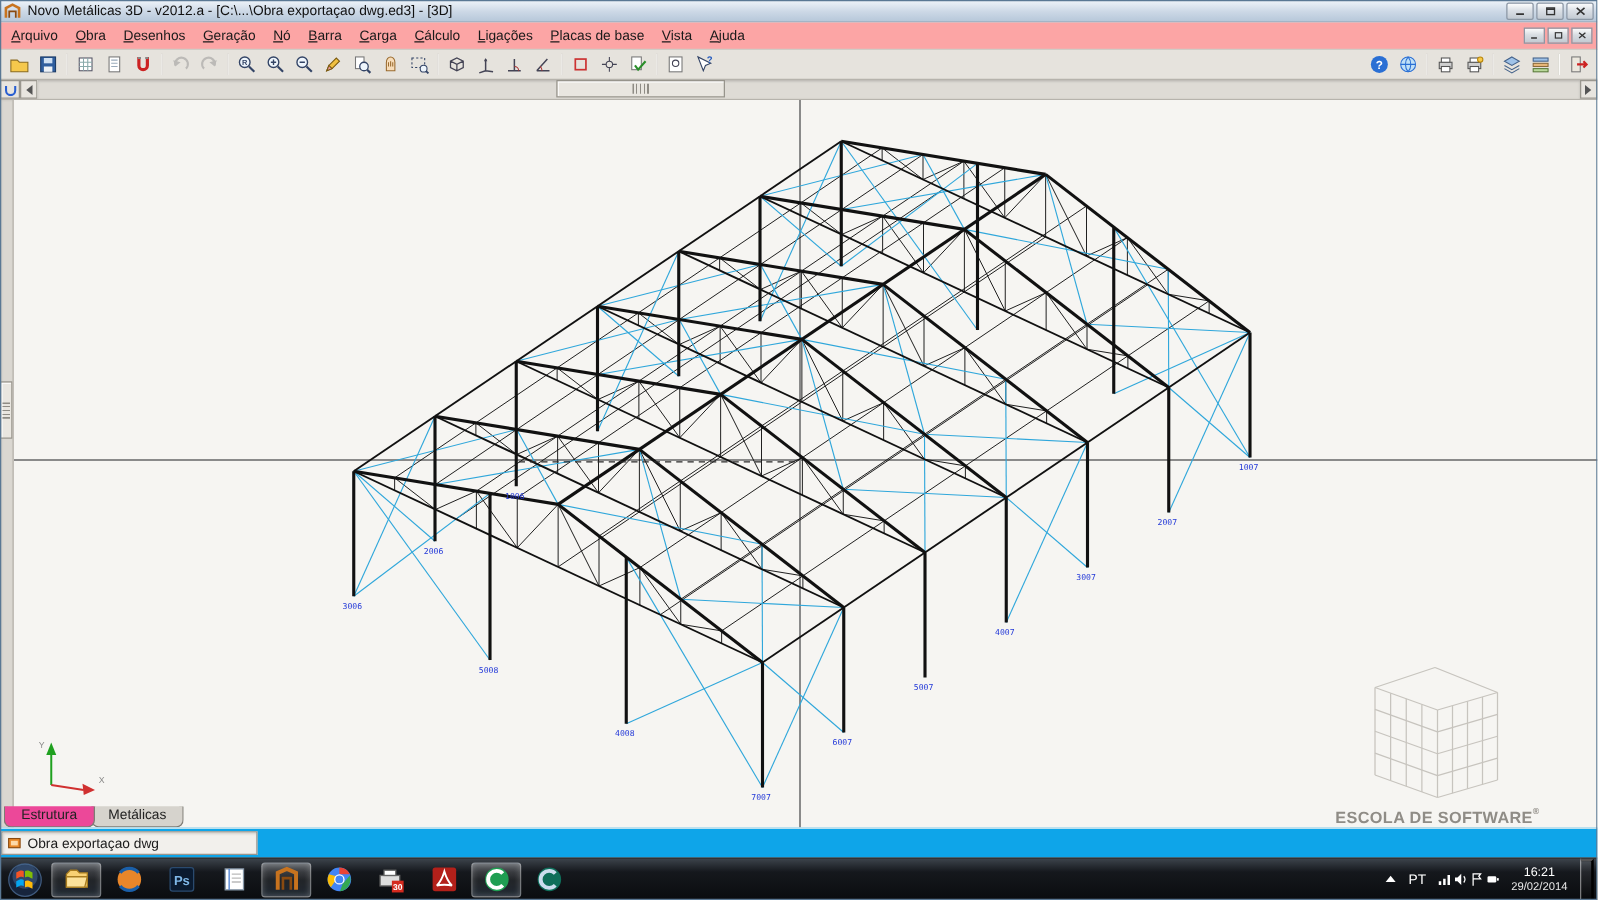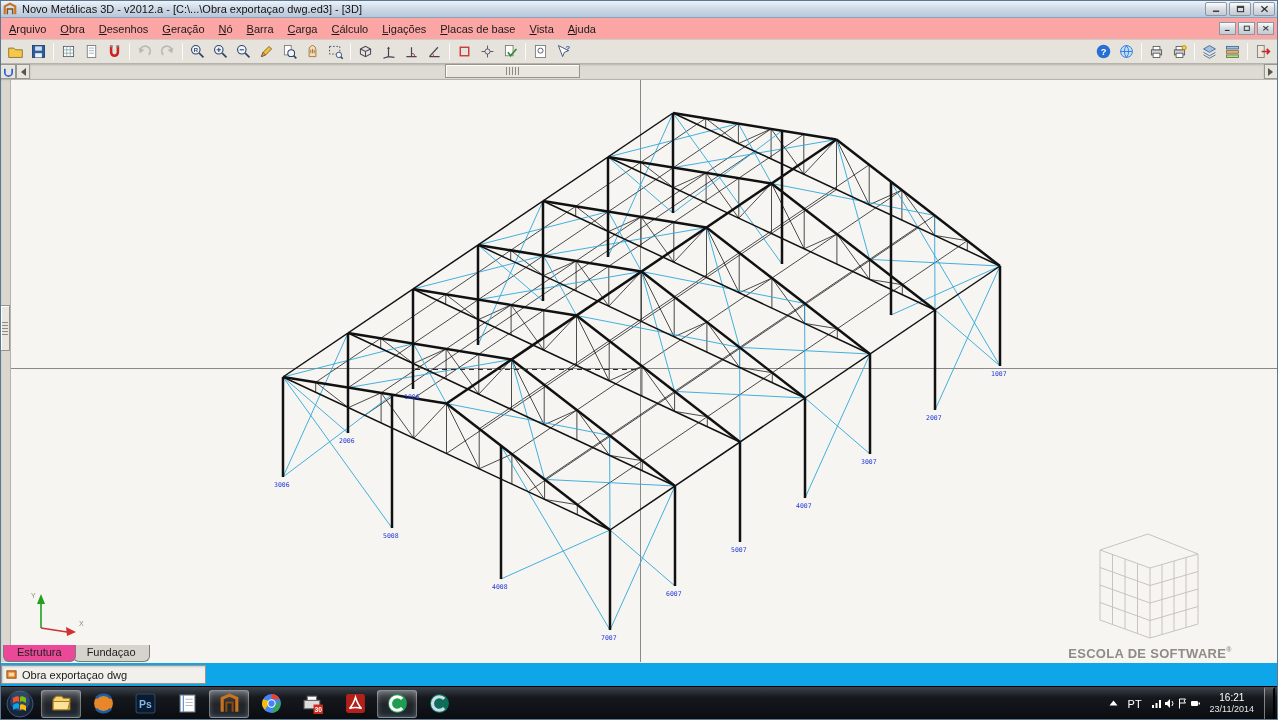--- a/index.html
+++ b/index.html
@@ -680,21 +680,21 @@
       <line x1="16" y1="42" x2="42" y2="46" stroke="#d03030" stroke-width="1.6"></line>
       <path d="M41 41l10 5-9 4z" fill="#d03030"></path>
       <text class="axis-label" x="6" y="12" id="axis-y">Y</text>
       <text class="axis-label" x="54" y="40" id="axis-x">X</text>
     </svg>
   </div>
 </div>
 
 <div class="tabsrow" id="tabs">
     <span class="tab active">Estrutura</span>
-    <span class="tab">Fundaçao</span>
+    <span class="tab">Metálicas</span>
   </div>
 
 <div class="statusbar">
   <span class="status-field">
     <svg viewBox="0 0 12 12">
         <rect x="1" y="2" width="10" height="8" fill="#e8892a" stroke="#8a4a10"></rect>
         <rect x="3" y="4" width="6" height="4" fill="#fcd9a8"></rect>
       </svg>
     <span>Obra exportaçao dwg</span>
   </span>
@@ -809,17 +809,17 @@
         </span>
         <span style="display: inline-flex;">
           <svg viewBox="0 0 13 13">
             <rect x="2" y="4" width="7" height="5" rx="1" fill="#fff"></rect>
             <rect x="9.5" y="5.5" width="1.5" height="2" fill="#fff"></rect>
           </svg>
         </span>
       </span>
     <span class="clock">
       <span>16:21</span><br>
-      <span class="date">23/11/2014</span>
+      <span class="date">29/02/2014</span>
     </span>
     <button class="show-desktop"></button>
   </div>
 </div>
 
 </body></html>

